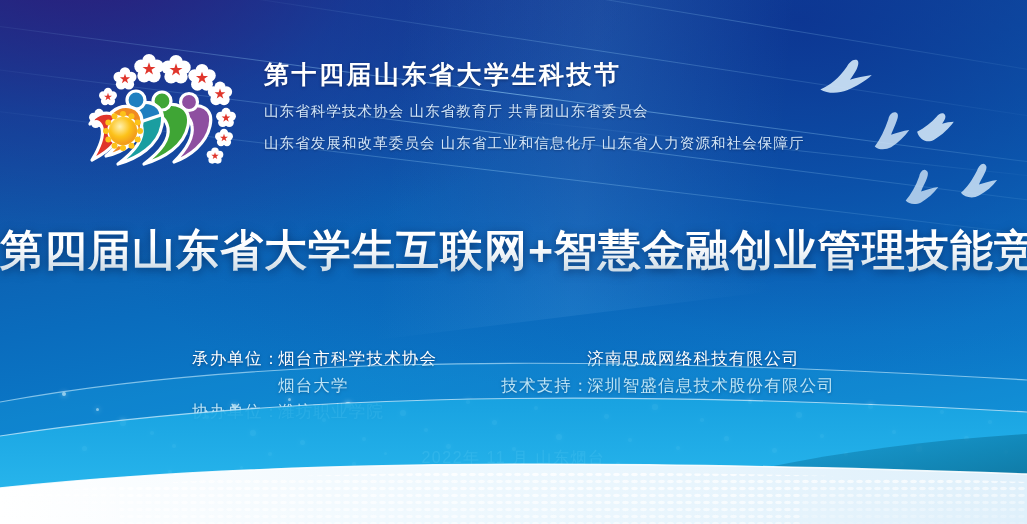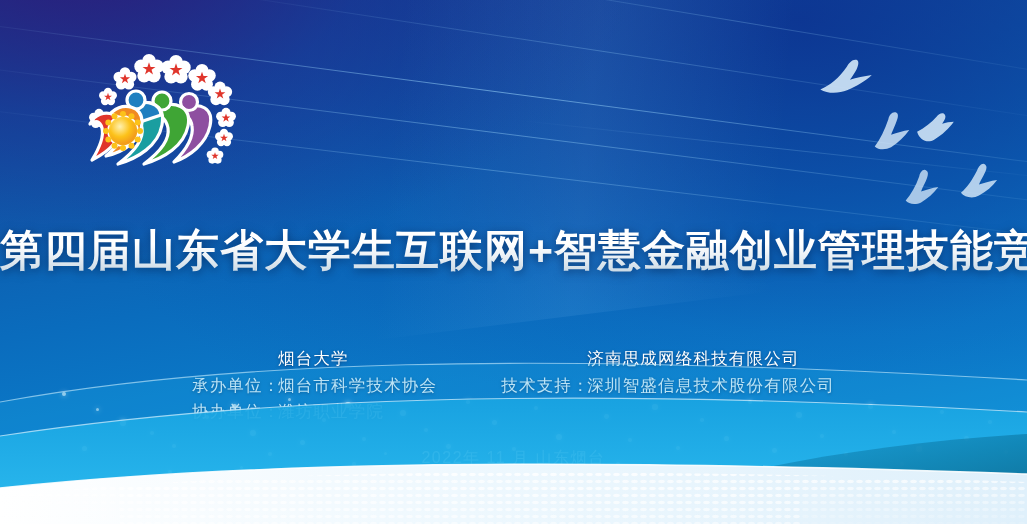--- a/index.html
+++ b/index.html
@@ -301,33 +301,38 @@
             <circle cx="-14.7" cy="8.5" r="3"></circle>
               <circle cx="-17" cy="0" r="3"></circle>
             <circle cx="-14.7" cy="-8.5" r="3"></circle>
               <circle cx="-8.5" cy="-14.7" r="3"></circle>
           </g>
           <circle cx="0" cy="0" r="13" fill="url(#sunGrad)"></circle>
         </g>
       </svg>
     </div>
 
+    <div class="header-text">
+      <div class="fest-title">第十四届山东省大学生科技节</div>
+      <div class="org-line">山东省科学技术协会  山东省教育厅  共青团山东省委员会</div>
+      <div class="org-line">山东省发展和改革委员会  山东省工业和信息化厅  山东省人力资源和社会保障厅</div>
+    </div>
   </div>
 
   <div class="main-title">第四届山东省大学生互联网+智慧金融创业管理技能竞赛</div>
 
   <div class="credits">
     <div class="credit-col">
       <div class="credit-row">
+        <span class="credit-label">承办单位：</span>
+        <span class="credit-value">烟台市科学技术协会</span>
+      </div>
+      <div class="credit-row">
         <span class="credit-label blank">承办单位：</span>
         <span class="credit-value">烟台大学</span>
-      </div>
-      <div class="credit-row">
-        <span class="credit-label">承办单位：</span>
-        <span class="credit-value">烟台市科学技术协会</span>
       </div>
       <div class="credit-row">
         <span class="credit-label">协办单位：</span>
         <span class="credit-value">潍坊职业学院</span>
       </div>
     </div>
 
     <div class="credit-col">
       <div class="credit-row">
         <span class="credit-label blank">技术支持：</span>

